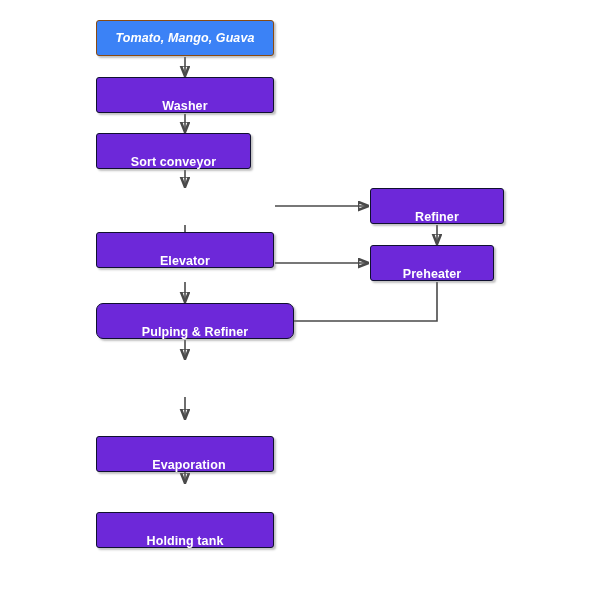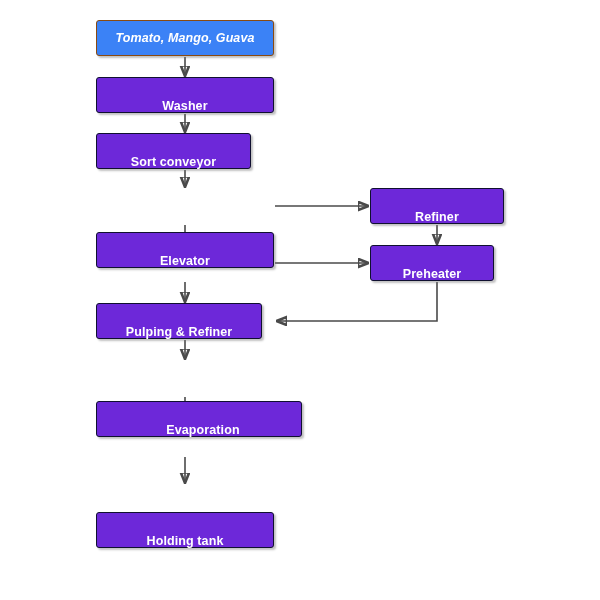--- a/index.html
+++ b/index.html
@@ -105,26 +105,26 @@
 
   <div class="node blue" style="left:96px; top:133px; width:155px; height:36px;">
     <span class="node-label">Sort conveyor</span>
   </div>
 
   <div class="node blue" style="left:96px; top:188px; width:178px; height:36px;margin-top:44px;">
     <span class="node-label">Elevator</span>
   </div>
 
 
-  <div class="node blue" style="left:96px; top:303px; width:166px; height:36px;">
+  <div class="node blue" style="left:96px; top:303px; width:198px; height:36px;border-radius:7px;">
     <span class="node-label">Pulping &amp; Refiner</span>
   </div>
 
 
-  <div class="node blue" style="left:96px; top:401px; width:206px; height:36px;padding-left:8px;">
+  <div class="node blue" style="left:96px; top:436px; width:178px; height:36px;padding-left:8px;">
     <span class="node-label">Evaporation</span>
   </div>
 
   <div class="node blue" style="left:96px; top:512px; width:178px; height:36px;">
     <span class="node-label">Holding tank</span>
   </div>
 
 
   <div class="node blue" style="left:370px; top:188px; width:134px; height:36px;">
     <span class="node-label">Refiner</span>

